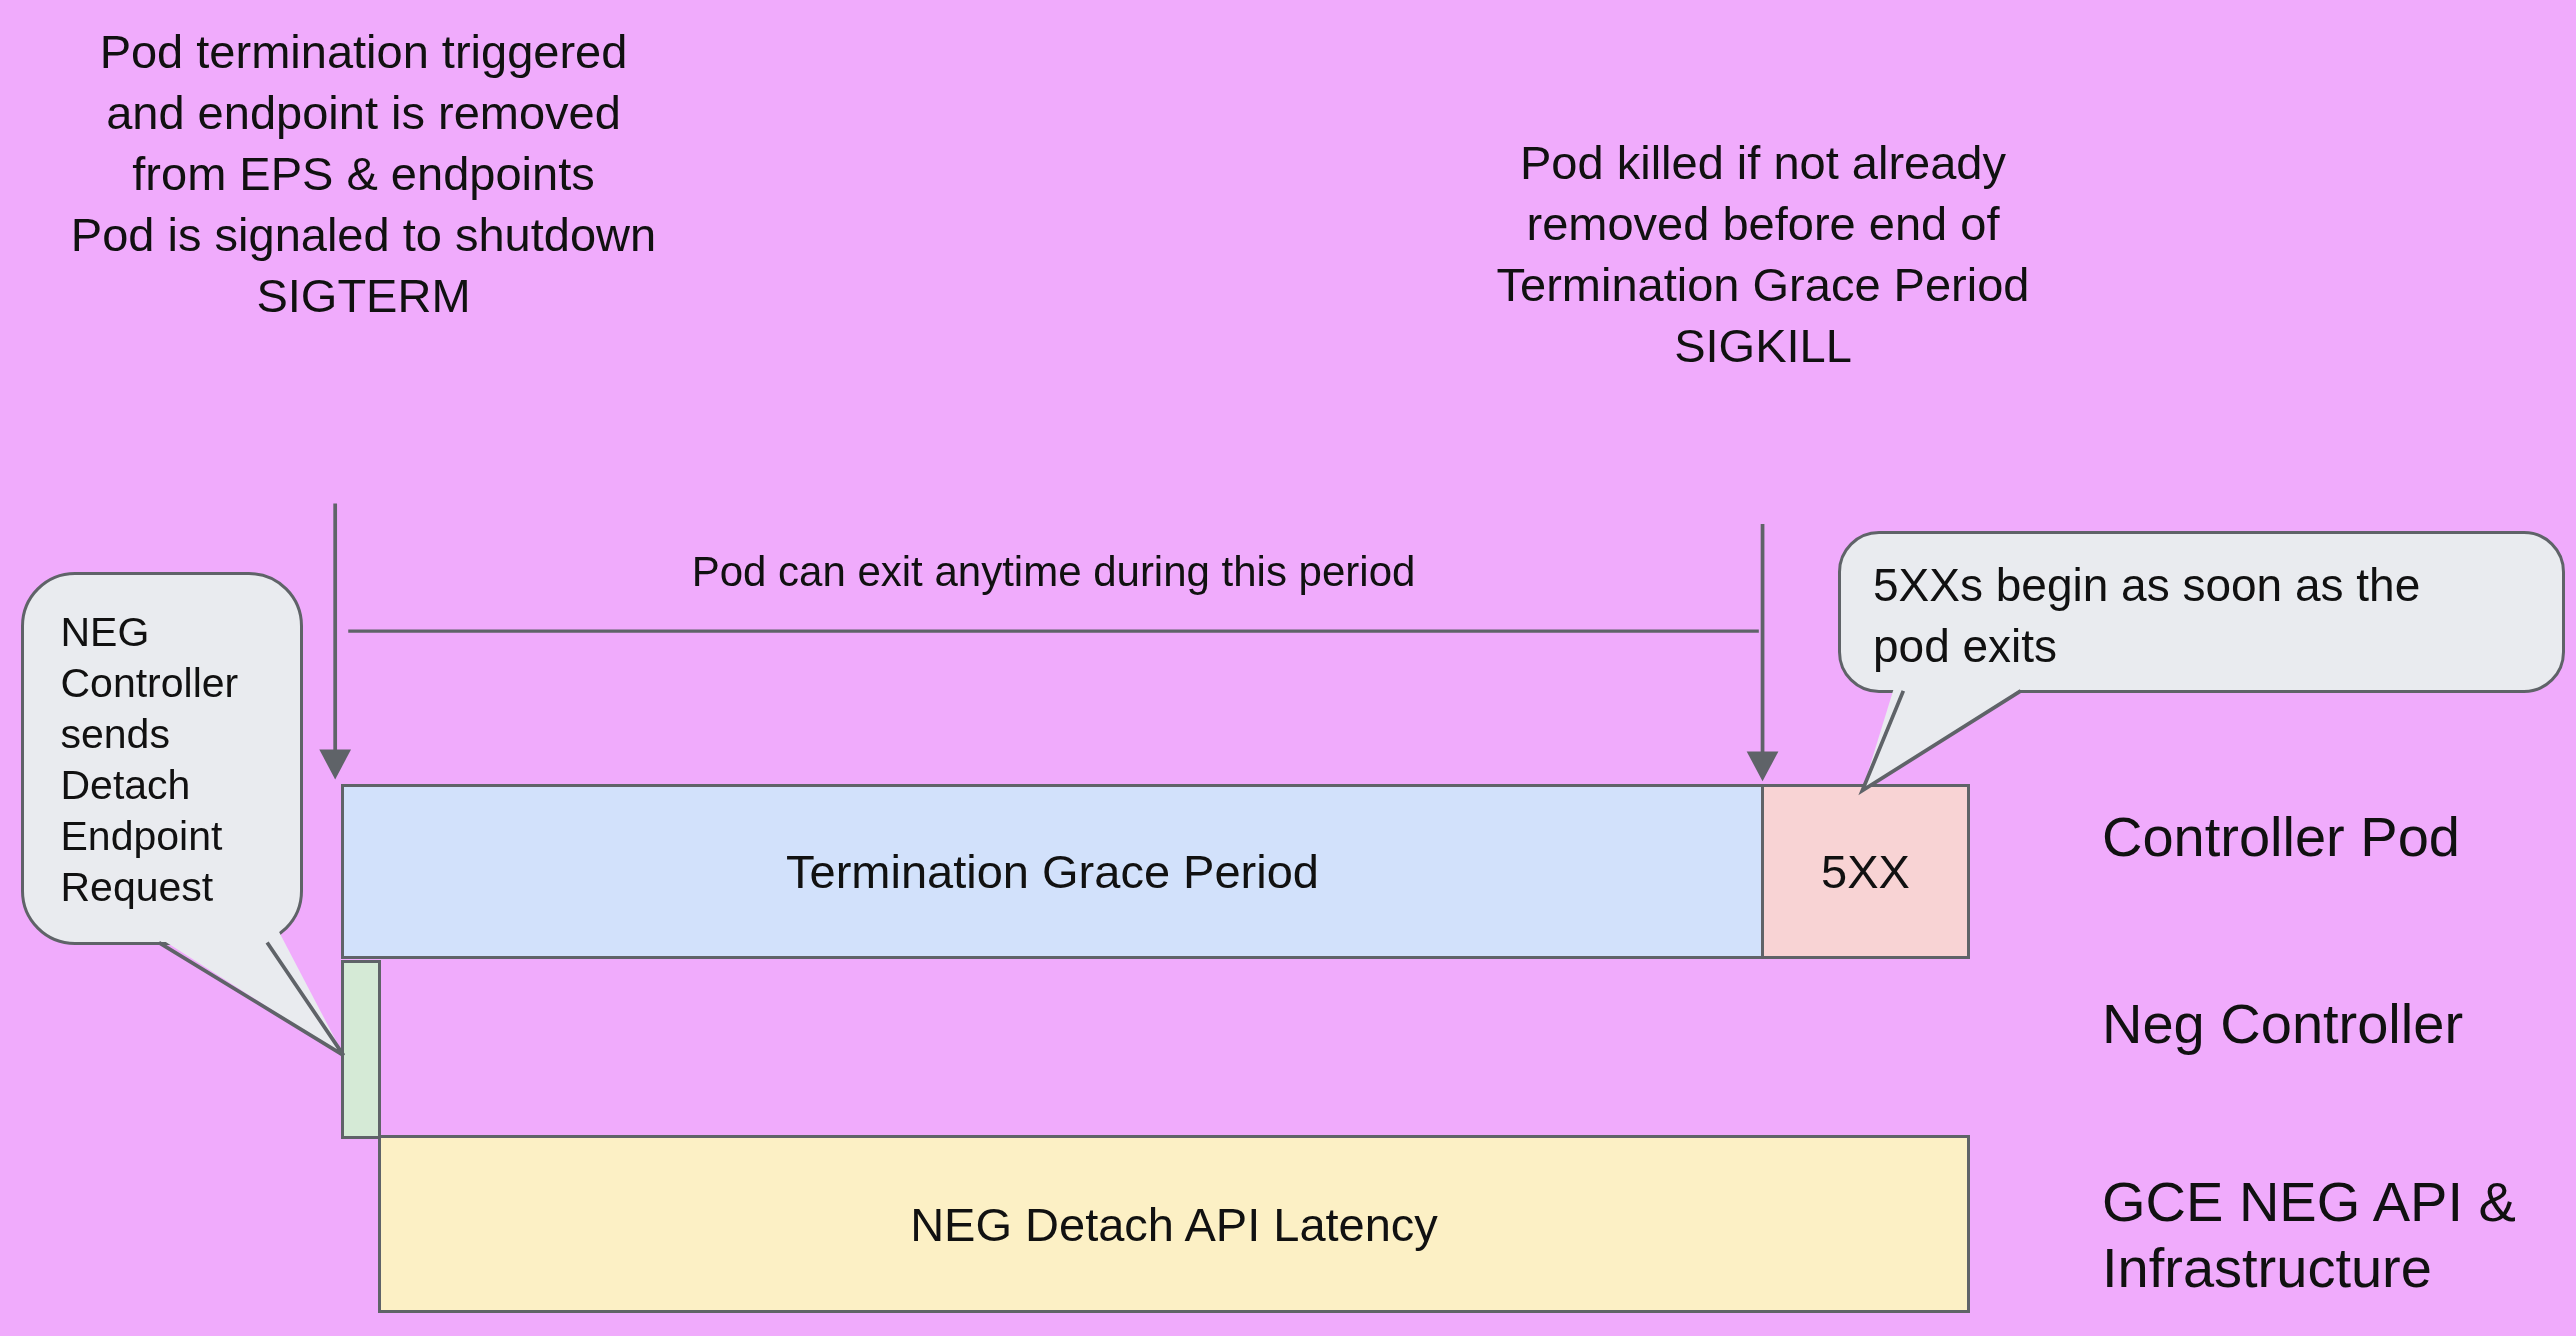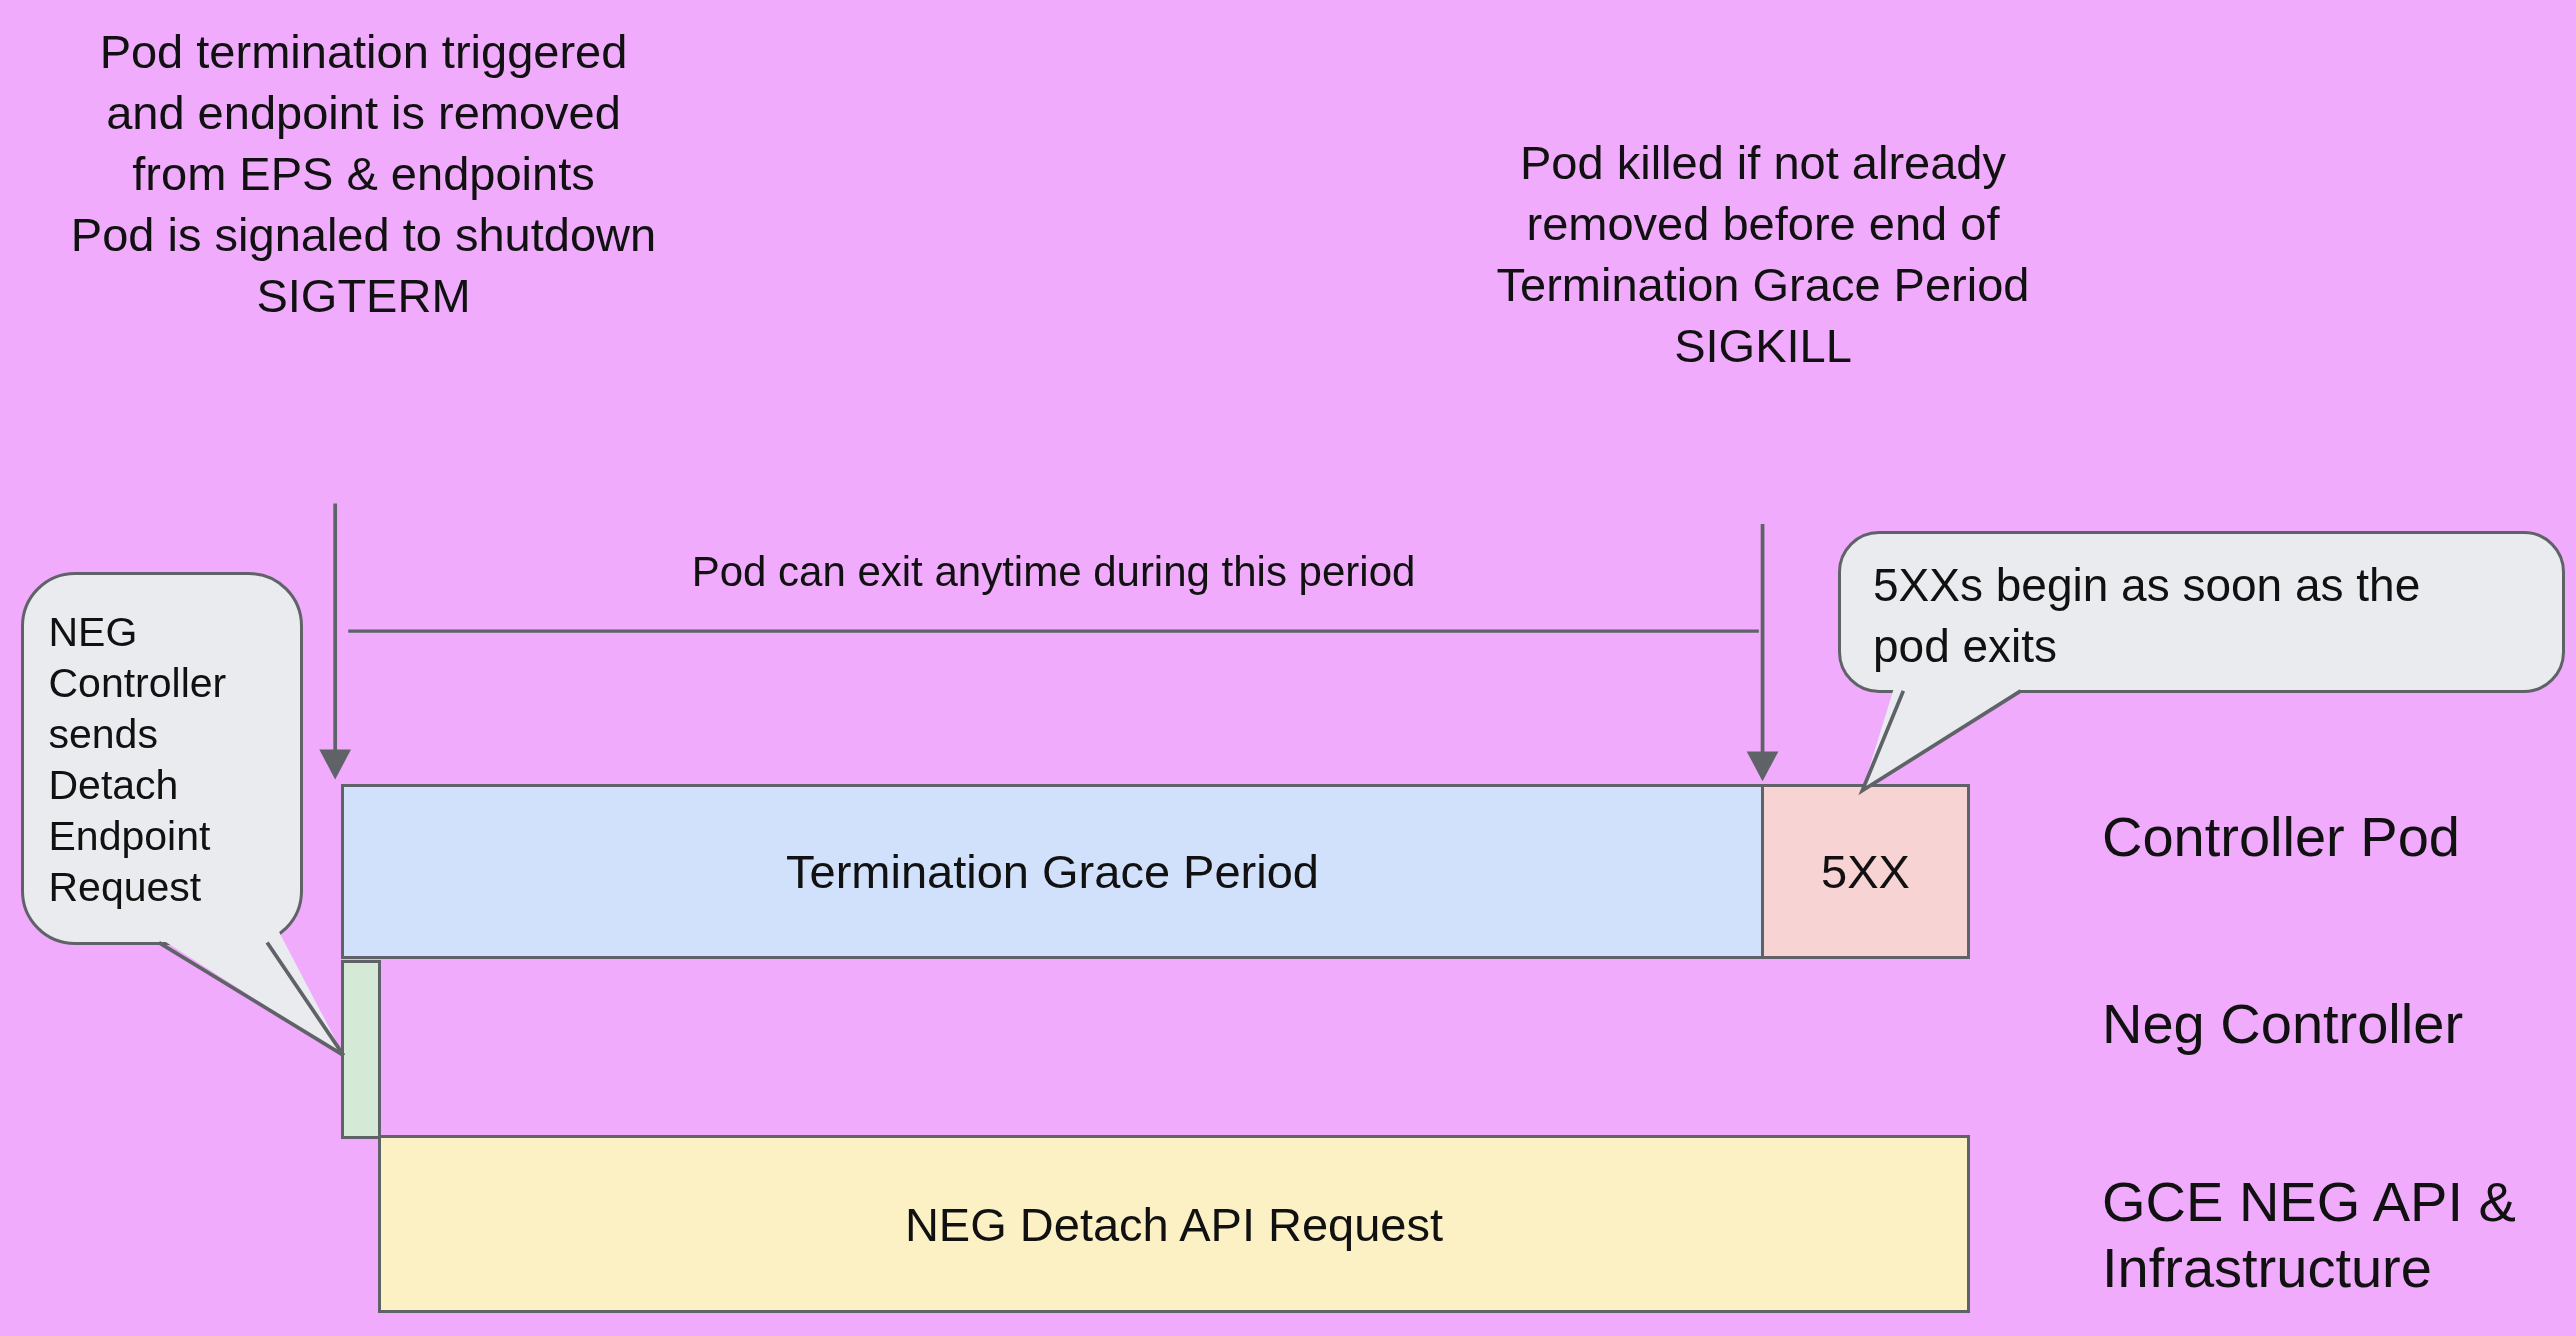--- a/index.html
+++ b/index.html
@@ -24,21 +24,21 @@
   .bar{
     position:absolute;box-sizing:border-box;border:3.7px solid var(--stroke);
     display:flex;align-items:center;justify-content:center;
     font-size:47px;color:var(--text);
   }
   .lane{font-size:56px;line-height:66px;color:var(--text);}
   .bubble{
     position:absolute;box-sizing:border-box;background:var(--bubble-fill);
     border:3.7px solid var(--stroke);
   }
-  .bubble-text-left{font-size:41px;line-height:51px;padding:32px 0 0 25px;}
+  .bubble-text-left{font-size:41px;line-height:51px;padding:32px 0 0 37px;}
   .bubble-text-right{font-size:46px;line-height:61px;padding:20.5px 0 0 32px;}
   .overlay{position:absolute;left:0;top:0;pointer-events:none;}
   .arrowline{stroke:var(--stroke);stroke-width:4;}
   .thinline{stroke:var(--stroke);stroke-width:3.5;}
   .arrowhead{fill:var(--stroke);}
   .tailfill{fill:var(--bubble-fill);stroke:none;}
   .tailstroke{fill:none;stroke:var(--stroke);stroke-width:4;stroke-linejoin:miter;}
 </style>
 </head>
 <body>
@@ -66,21 +66,21 @@
 
   <div class="bar" style="left:1761px;top:784px;width:209px;height:175px;background:var(--bar-red);justify-content:center;">
     <span>5XX</span>
   </div>
 
   <div class="bar" style="left:341px;top:960px;width:40px;height:179px;background:var(--bar-green);">
     <span></span>
   </div>
 
   <div class="bar" style="left:378px;top:1135px;width:1592px;height:178px;background:var(--bar-yellow);">
-    <span>NEG Detach API Request</span>
+    <span>NEG Detach API Latency</span>
   </div>
 
   <div class="abs lane" style="left:2102px;top:804px;">Controller Pod</div>
   <div class="abs lane" style="left:2102px;top:991px;">Neg Controller</div>
   <div class="abs lane pre" style="left:2102px;top:1169px;">GCE NEG API &amp;
 Infrastructure</div>
 
   <div class="bubble" style="left:20.5px;top:572px;width:282px;height:373px;border-radius:54px;">
     <div class="bubble-text-left pre">NEG
 Controller

